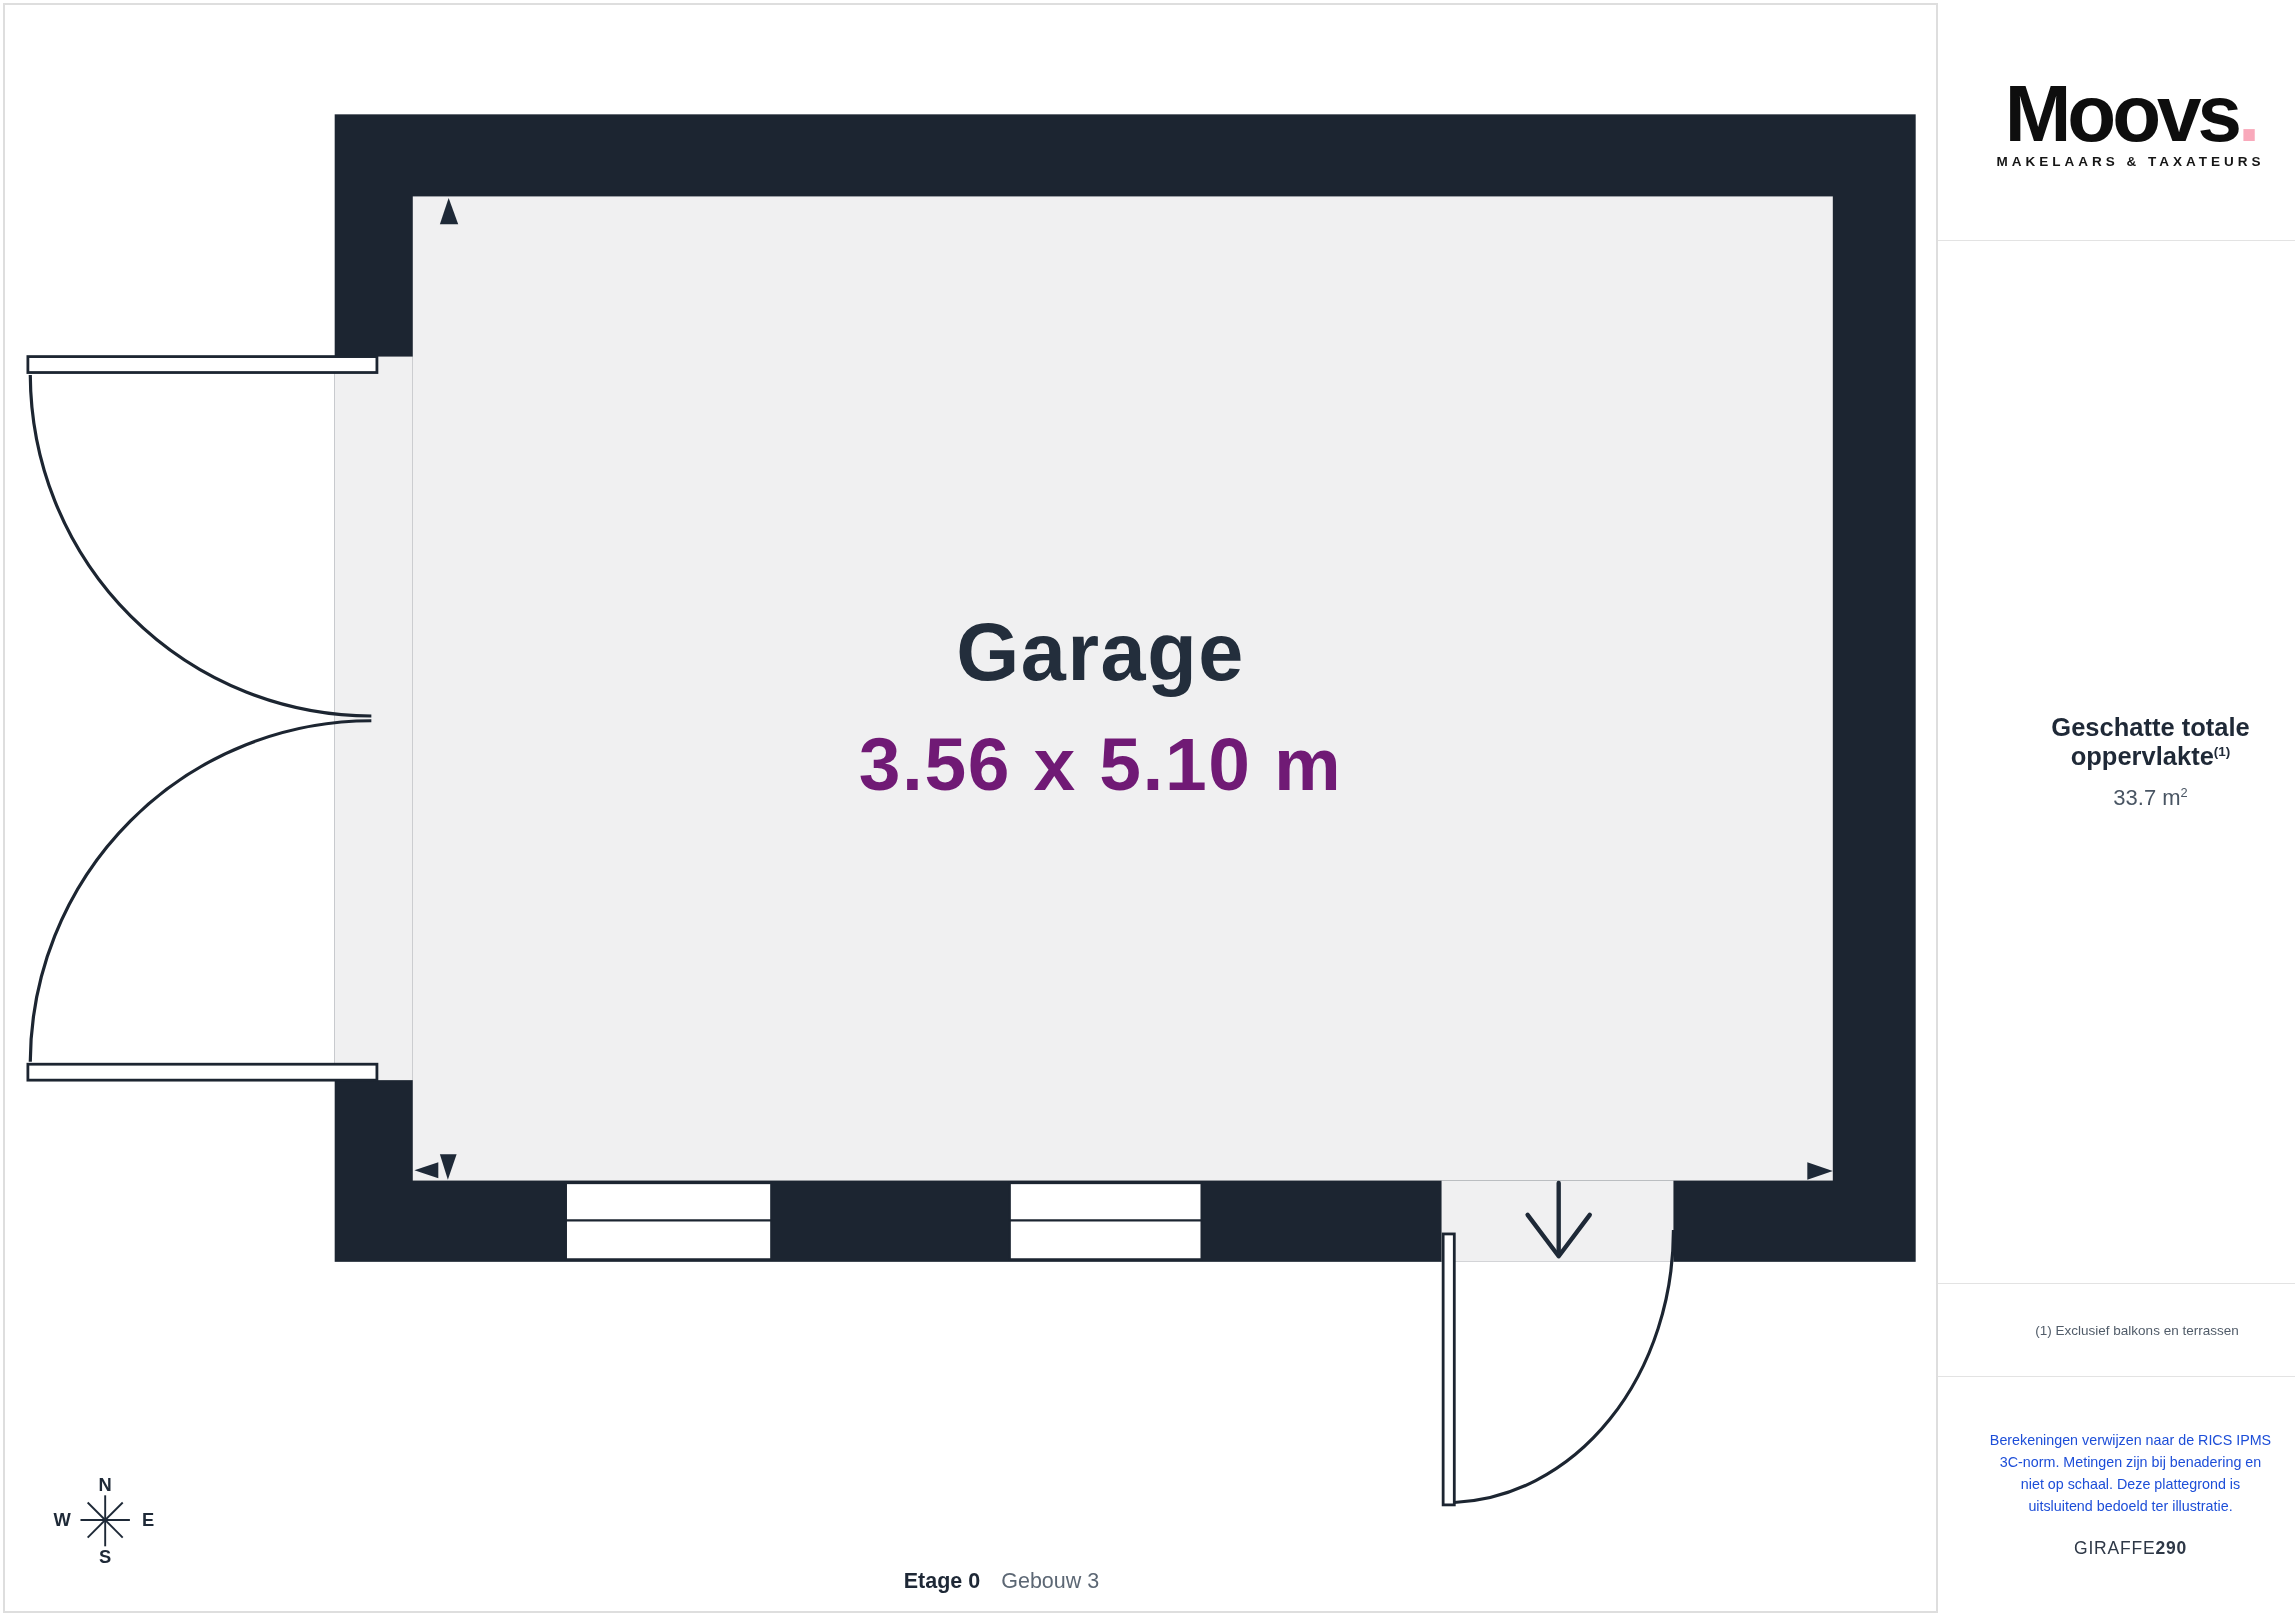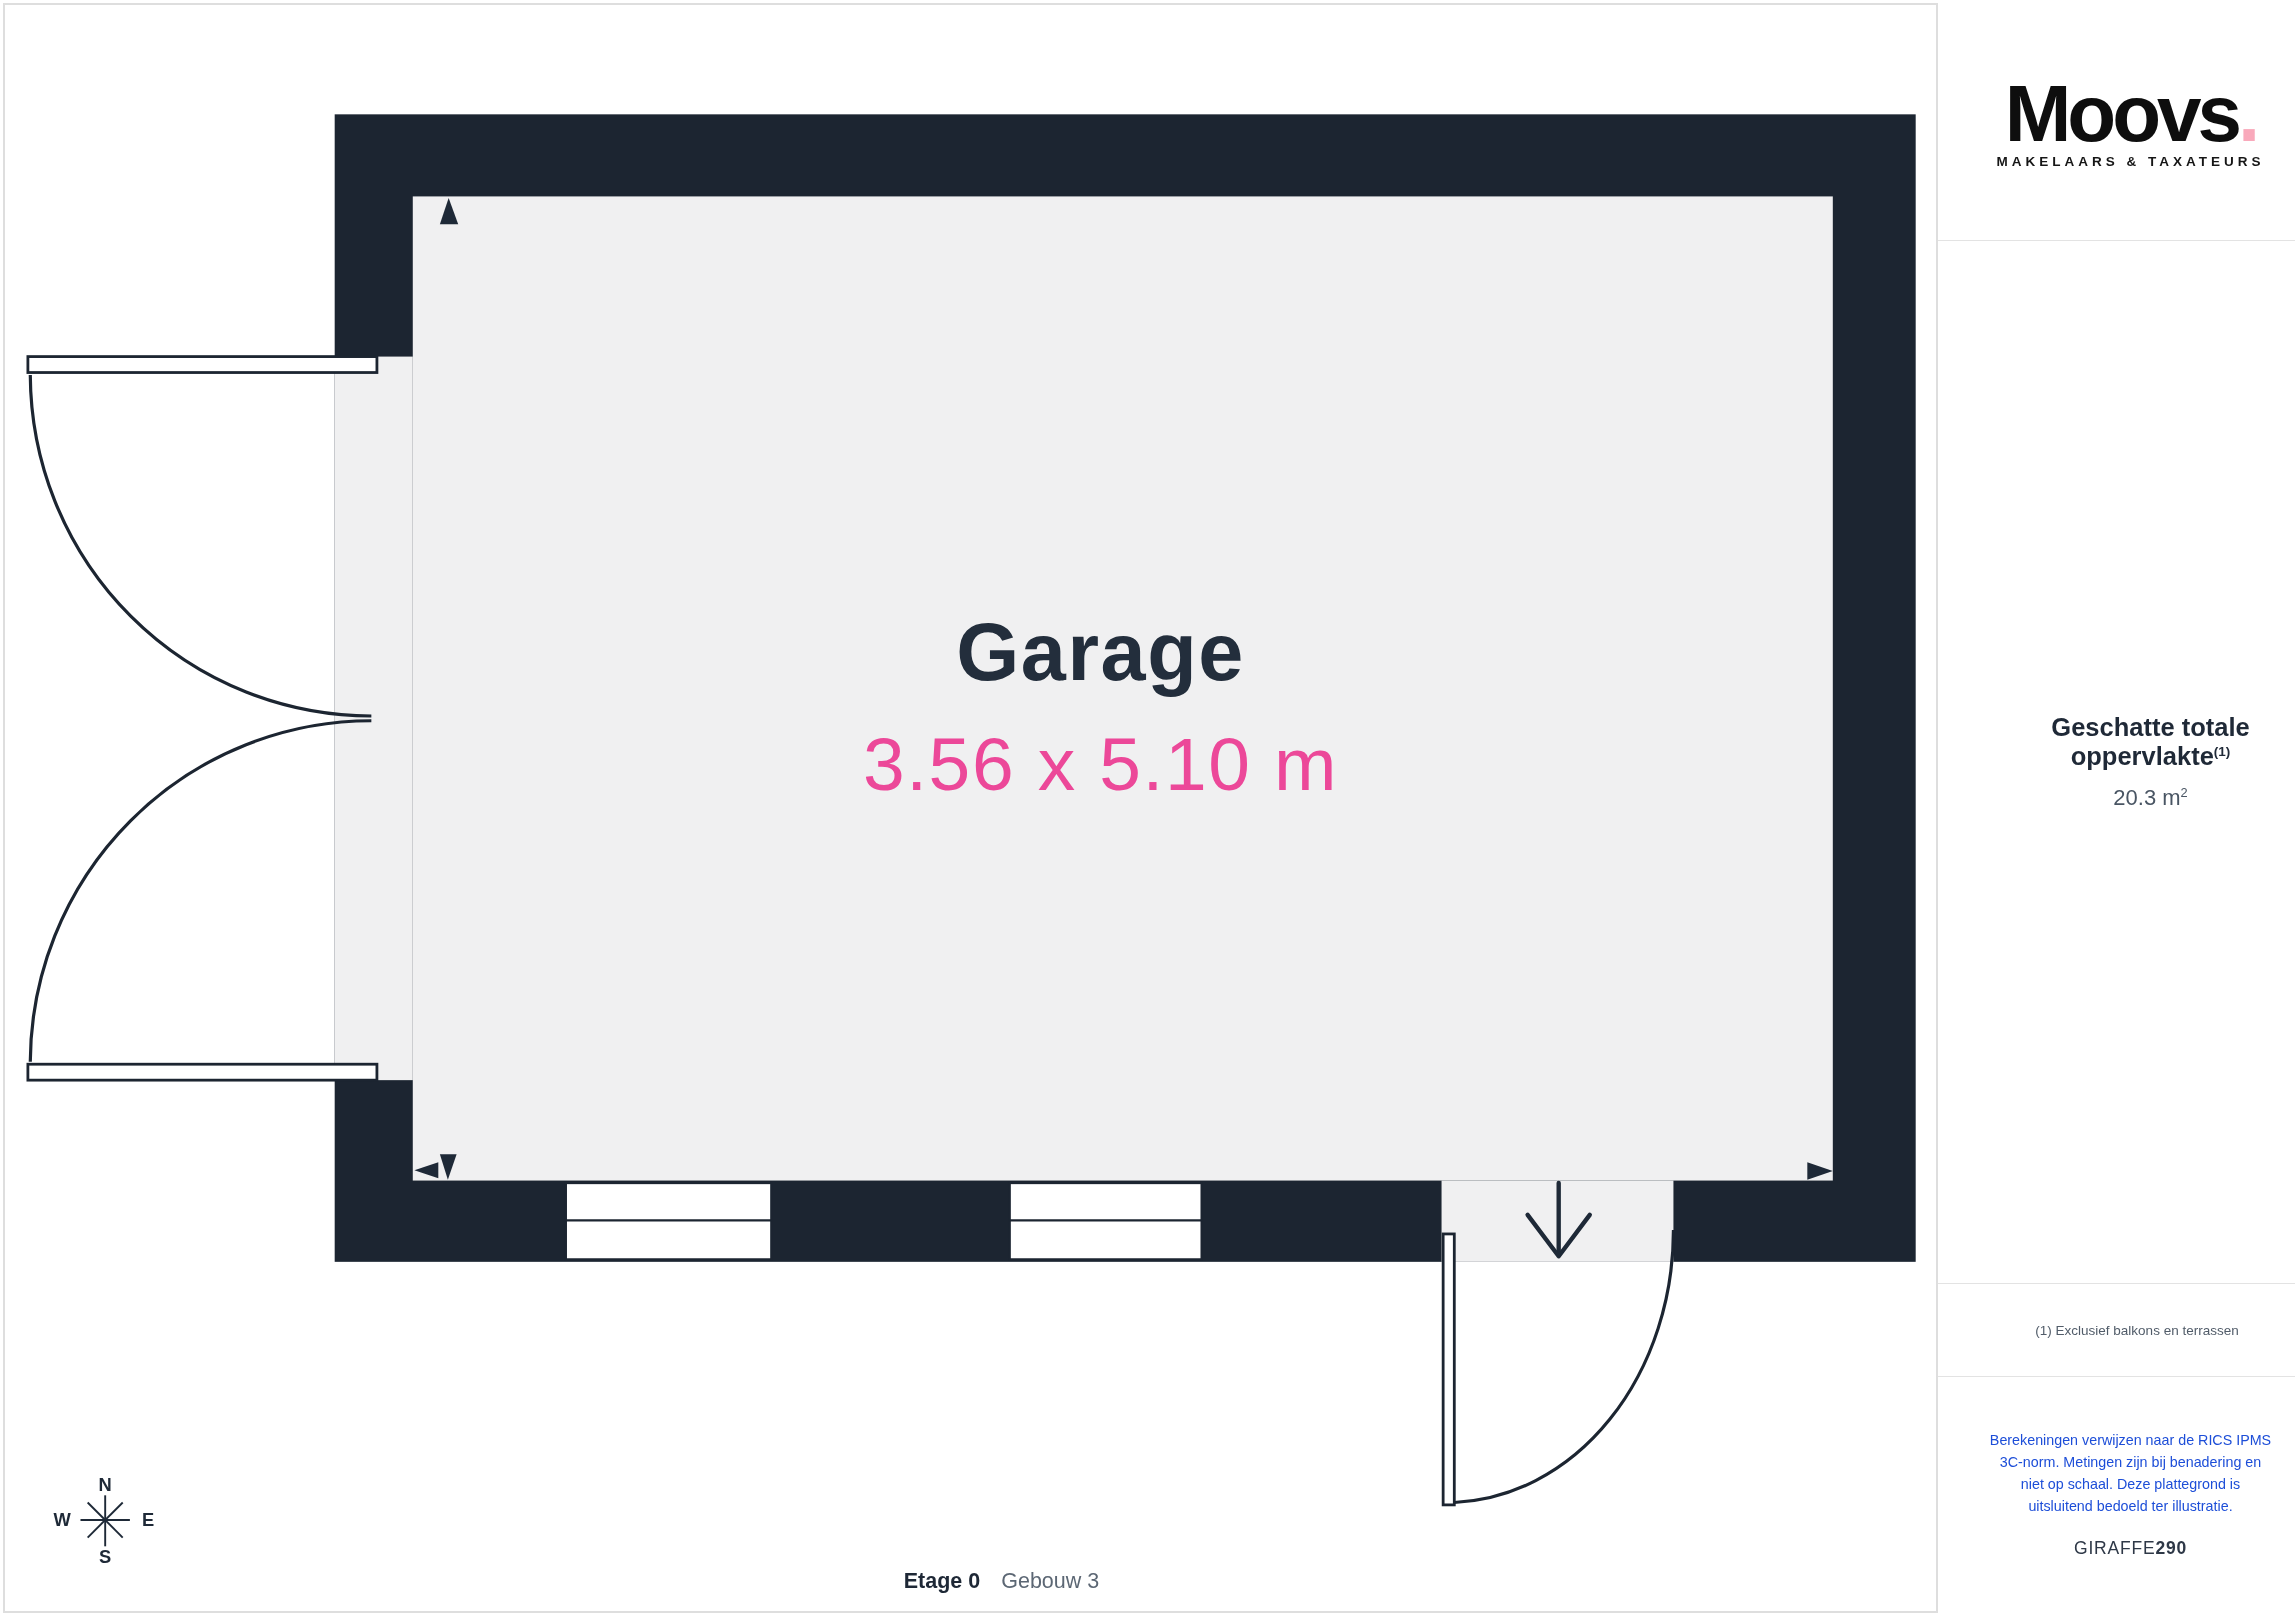--- a/index.html
+++ b/index.html
@@ -7,21 +7,21 @@
     font-family:"Liberation Sans", sans-serif; position:relative; overflow:hidden; }
 
   .page-border { position:absolute; left:3.2px; top:3.2px; width:2286px; height:1610px;
     border:2.4px solid #dedede; pointer-events:none; }
 
   .plan-svg { position:absolute; left:0; top:0; width:2295px; height:1624px; }
 
   
   .room-label { position:absolute; left:383px; top:606px; width:1435px; text-align:center; }
   .room-name { font-size:81px; font-weight:bold; color:#232e3c; letter-spacing:1.6px; }
-  .room-dims { font-size:75px; font-weight:normal; color:#ec4899; margin-top:22px; letter-spacing:1.6px; }
+  .room-dims { font-size:75px; font-weight:bold; color:#701a75; margin-top:22px; letter-spacing:1.6px; }
 
   
   .floor-label { position:absolute; left:0; top:1569px; width:2003px; text-align:center;
     font-size:21.5px; color:#1e2836; }
   .floor-label .level { font-weight:bold; color:#1e2836; }
   .floor-label .building { font-weight:normal; color:#5c6774; margin-left:21px; }
 
   
   .sidebar { position:absolute; left:1936px; top:3.2px; width:387px; height:1610px;
     border-left:2.4px solid #dedede; background:#ffffff; display:flex; flex-direction:column; }
@@ -125,21 +125,21 @@
 
 <div class="sidebar">
 
   <div class="sb-section sb-logo">
     <div class="wordmark"><span>Moovs</span><span class="dot">.</span></div>
     <div class="tagline">MAKELAARS &amp; TAXATEURS</div>
   </div>
 
   <div class="sb-section sb-area">
     <div class="area-heading"><span>Geschatte totale oppervlakte</span><sup>(1)</sup></div>
-    <div class="area-value"><span>20.3 m</span><sup>2</sup></div>
+    <div class="area-value"><span>33.7 m</span><sup>2</sup></div>
   </div>
 
   <div class="sb-section sb-footnote">
     <div class="footnote-text">(1) Exclusief balkons en terrassen</div>
   </div>
 
   <div class="sb-section sb-disclaimer">
     <div class="disclaimer-text">Berekeningen verwijzen naar de RICS IPMS 3C-norm. Metingen zijn bij benadering en niet op schaal. Deze plattegrond is uitsluitend bedoeld ter illustratie.</div>
     <div class="renderer-brand"><span>GIRAFFE</span><span class="suffix">290</span></div>
   </div>

